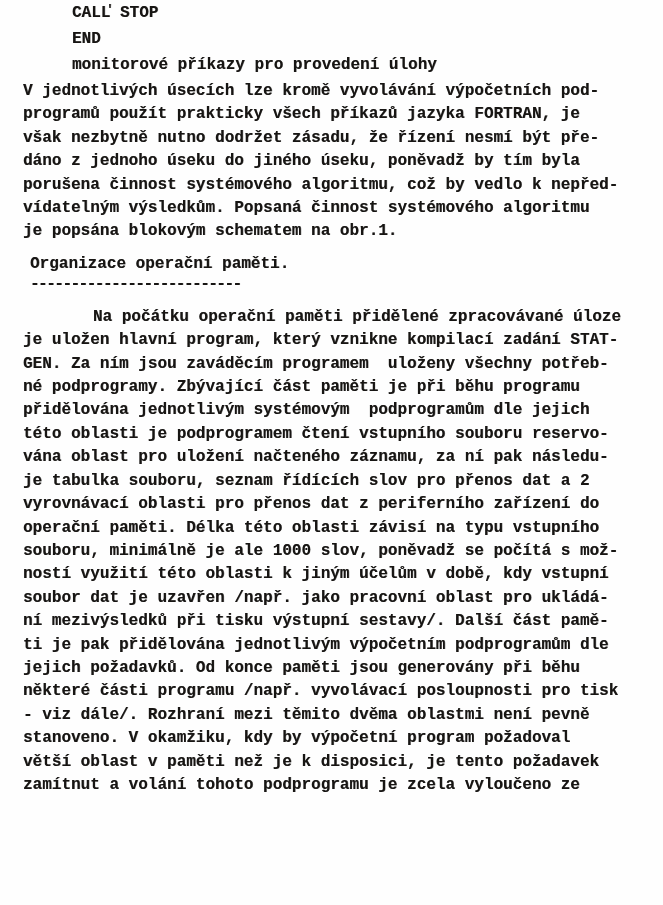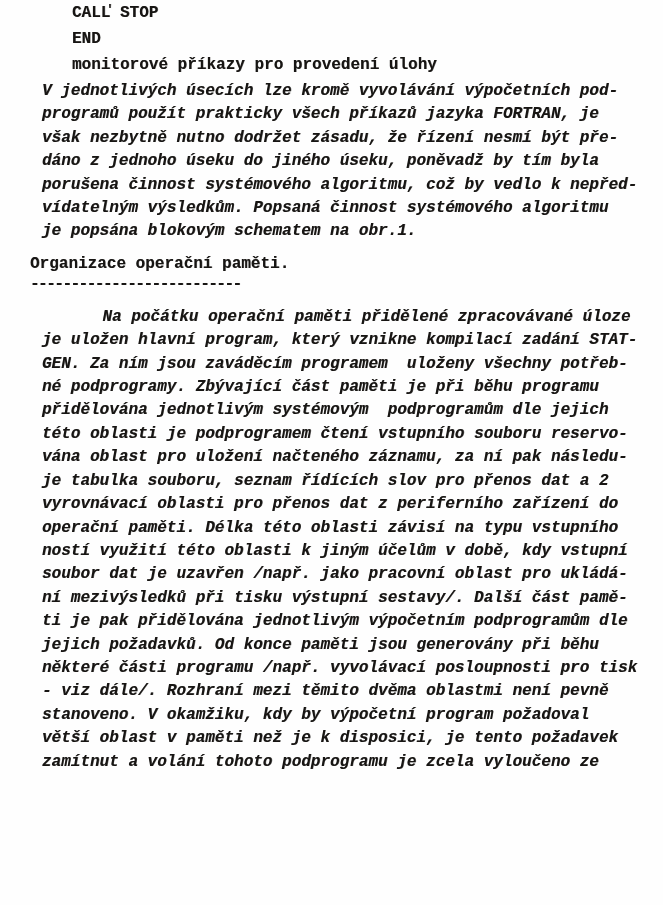--- a/index.html
+++ b/index.html
@@ -31,23 +31,22 @@
   }
   .bracket {
     display: inline-block;
     font-size: 21px;
     transform: scaleY(1.15);
     vertical-align: -1px;
     margin-right: 1px;
   }
   .bracket.close { margin-right: 0; margin-left: 1px; }
   .paragraph {
-    margin-left: 42px;
+    margin-left: 23px;
     margin-right: 24px;
-    font-style: italic;
   }
   .intro {
     margin-top: 2px;
   }
   .heading-block {
     margin-left: 30px;
     margin-top: 9px;
   }
   .heading {
     line-height: 22px;
@@ -105,20 +104,21 @@
     <div class="line indent-first">Na počátku operační paměti přidělené zpracovávané úloze</div>
     <div class="line">je uložen hlavní program, který vznikne kompilací zadání STAT-</div>
     <div class="line">GEN. Za ním jsou zaváděcím programem  uloženy všechny potřeb-</div>
     <div class="line">né podprogramy. Zbývající část paměti je při běhu programu</div>
     <div class="line">přidělována jednotlivým systémovým  podprogramům dle jejich</div>
     <div class="line">této oblasti je podprogramem čtení vstupního souboru reservo-</div>
     <div class="line">vána oblast pro uložení načteného záznamu, za ní pak následu-</div>
     <div class="line">je tabulka souboru, seznam řídících slov pro přenos dat a 2</div>
     <div class="line">vyrovnávací oblasti pro přenos dat z periferního zařízení do</div>
     <div class="line">operační paměti. Délka této oblasti závisí na typu vstupního</div>
+    <div class="line">souboru, minimálně je ale 1000 slov, poněvadž se počítá s mož-</div>
     <div class="line">ností využití této oblasti k jiným účelům v době, kdy vstupní</div>
     <div class="line">soubor dat je uzavřen /např. jako pracovní oblast pro ukládá-</div>
     <div class="line">ní mezivýsledků při tisku výstupní sestavy/. Další část pamě-</div>
     <div class="line">ti je pak přidělována jednotlivým výpočetním podprogramům dle</div>
     <div class="line">jejich požadavků. Od konce paměti jsou generovány při běhu</div>
     <div class="line">některé části programu /např. vyvolávací posloupnosti pro tisk</div>
     <div class="line">- viz dále/. Rozhraní mezi těmito dvěma oblastmi není pevně</div>
     <div class="line">stanoveno. V okamžiku, kdy by výpočetní program požadoval</div>
     <div class="line">větší oblast v paměti než je k disposici, je tento požadavek</div>
     <div class="line">zamítnut a volání tohoto podprogramu je zcela vyloučeno ze</div>

